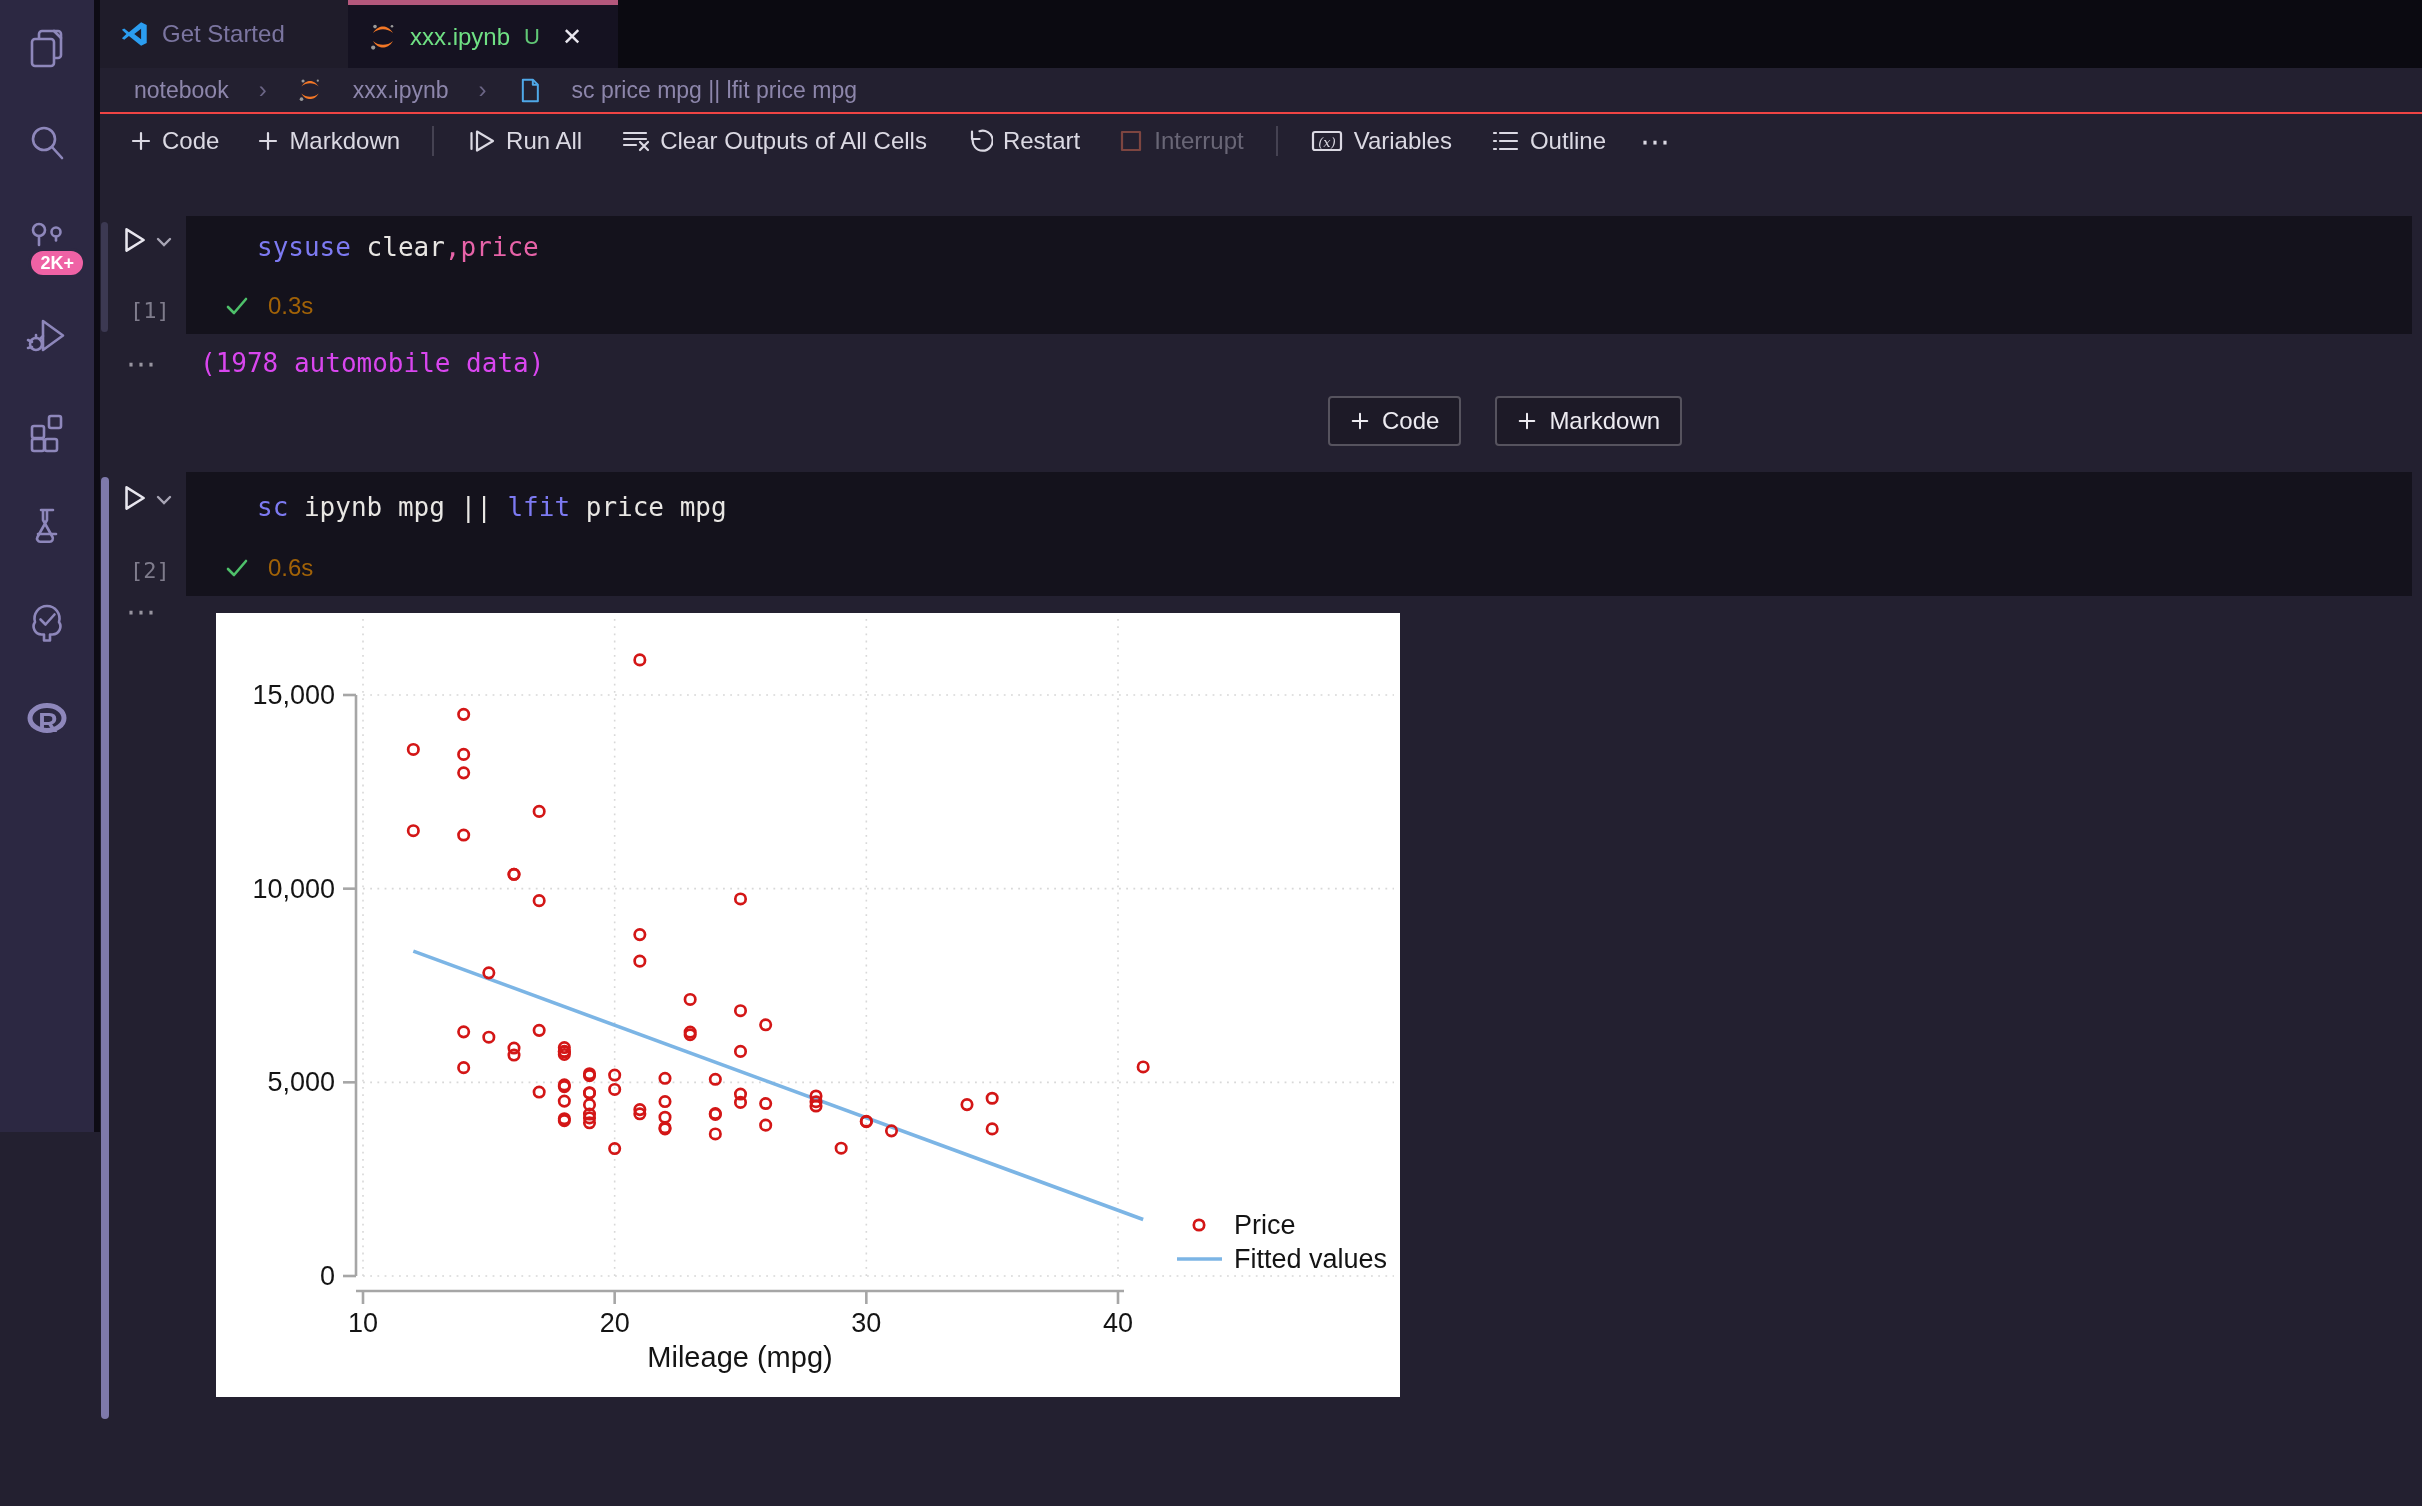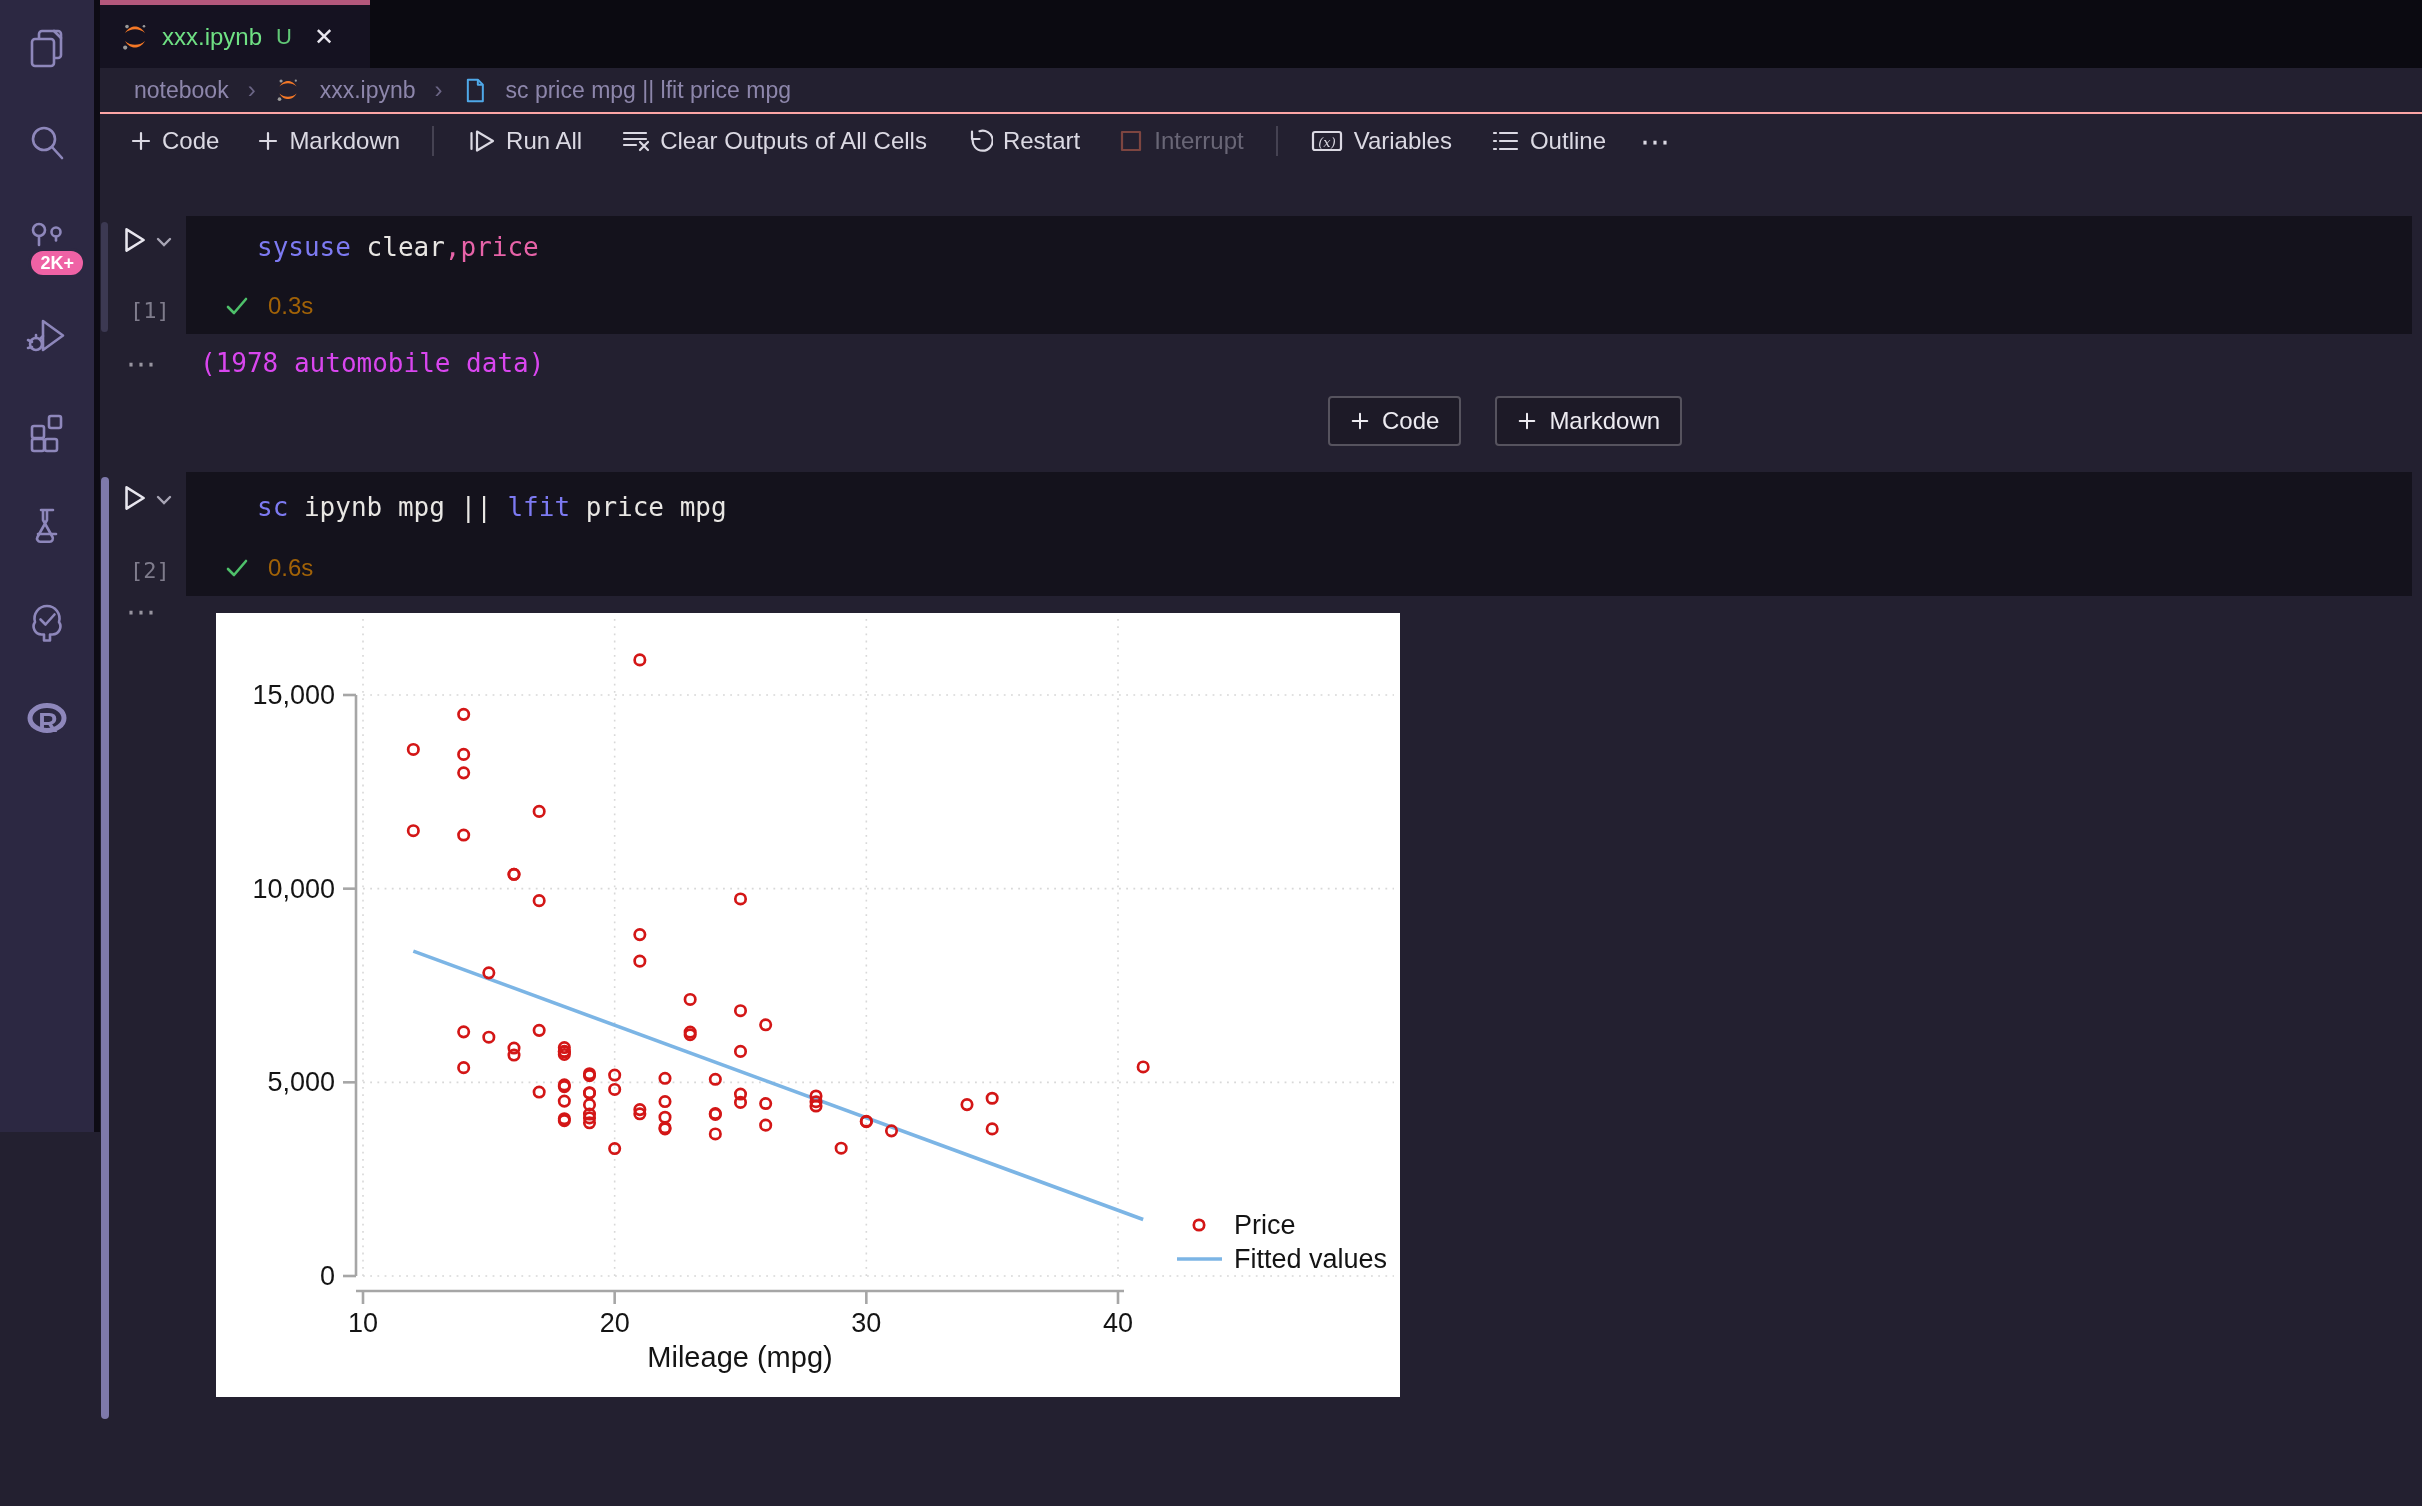--- a/index.html
+++ b/index.html
@@ -16,22 +16,22 @@
 
   
   #tabbar{left:100px;top:0;right:0;height:68px;background:#0b0a11;display:flex;}
   .tab{display:flex;align-items:center;gap:12px;padding:0 20px;height:68px;box-sizing:border-box;font-size:24px;cursor:pointer;}
   #tab-getstarted{width:248px;background:#1f1c2a;color:#7b75a0;}
   #tab-notebook{width:270px;background:#151221;border-top:5px solid #b4587c;color:#6fe084;}
   .tab-mod{font-size:22px;color:#61c776;margin-left:2px;}
   .tab-close{color:#e8e6ee;font-size:24px;margin-left:10px;cursor:pointer;}
 
   
-  #breadcrumb{left:100px;top:68px;right:0;height:44px;background:#232030;border-bottom:2px solid #fca5a5;
-              display:flex;align-items:center;gap:19px;padding-left:34px;font-size:23px;color:#8d86ab;}
+  #breadcrumb{left:100px;top:68px;right:0;height:44px;background:#232030;border-bottom:2px solid #ef4444;
+              display:flex;align-items:center;gap:30px;padding-left:34px;font-size:23px;color:#8d86ab;}
   .crumb{cursor:pointer;}
   .crumb-sep{color:#6b6585;font-size:24px;}
 
   
   #nbtoolbar{left:100px;top:114px;right:0;height:54px;display:flex;align-items:center;gap:14px;
              padding-left:18px;font-size:24px;color:#dbd9e3;}
   .tb-btn{display:flex;align-items:center;gap:10px;padding:6px 12px;border-radius:5px;cursor:pointer;white-space:nowrap;}
   .tb-btn svg{stroke:#dbd9e3;fill:none;stroke-width:2.2;stroke-linecap:round;stroke-linejoin:round;}
   .tb-btn.disabled{color:#696676;}
   .tb-sep{width:2px;height:30px;background:#454252;margin:0 6px;}
@@ -135,20 +135,27 @@
     </div>
     <div class="act-icon">
       <svg width="50" height="46" viewBox="0 0 50 46">
         <ellipse cx="25" cy="21" rx="17" ry="12.5" stroke-width="5"></ellipse>
         <text x="26" y="35" text-anchor="middle" fill="#8e87bb" stroke="none" style="font:bold 27px 'Liberation Sans',sans-serif;">R</text>
       </svg>
     </div>
   </div>
 
   <div id="tabbar" class="abs">
+    <div id="tab-getstarted" class="tab">
+      <svg width="30" height="30" viewBox="0 0 32 32">
+        <path fill="#2b9df0" fill-rule="evenodd" d="M22.5 3.5 L28.5 6.5 V25.5 L22.5 28.5 L9.5 18 L4.5 22 L2 20.5 L6.8 16 L2 11.5 L4.5 10 L9.5 14 Z
+             M22.5 10.5 L15.2 16 L22.5 21.5 Z"></path>
+      </svg>
+      <span>Get Started</span>
+    </div>
     <div id="tab-notebook" class="tab">
       <svg width="30" height="30" viewBox="0 0 30 30">
         <path fill="#f37726" d="M5 11 C8 6 12 4.5 15 4.5 C18 4.5 22 6 25 11 C22 8.3 18.5 7.2 15 7.2 C11.5 7.2 8 8.3 5 11 Z"></path>
         <path fill="#f37726" d="M5 19 C8 24 12 25.5 15 25.5 C18 25.5 22 24 25 19 C22 21.7 18.5 22.8 15 22.8 C11.5 22.8 8 21.7 5 19 Z"></path>
         <circle cx="7" cy="4.6" r="1.8" fill="#9a9a9a"></circle>
         <circle cx="24" cy="4.2" r="1.3" fill="#9a9a9a"></circle>
         <circle cx="5.2" cy="25.6" r="2.1" fill="#9a9a9a"></circle>
       </svg>
       <span>xxx.ipynb</span>
       <span class="tab-mod">U</span>

